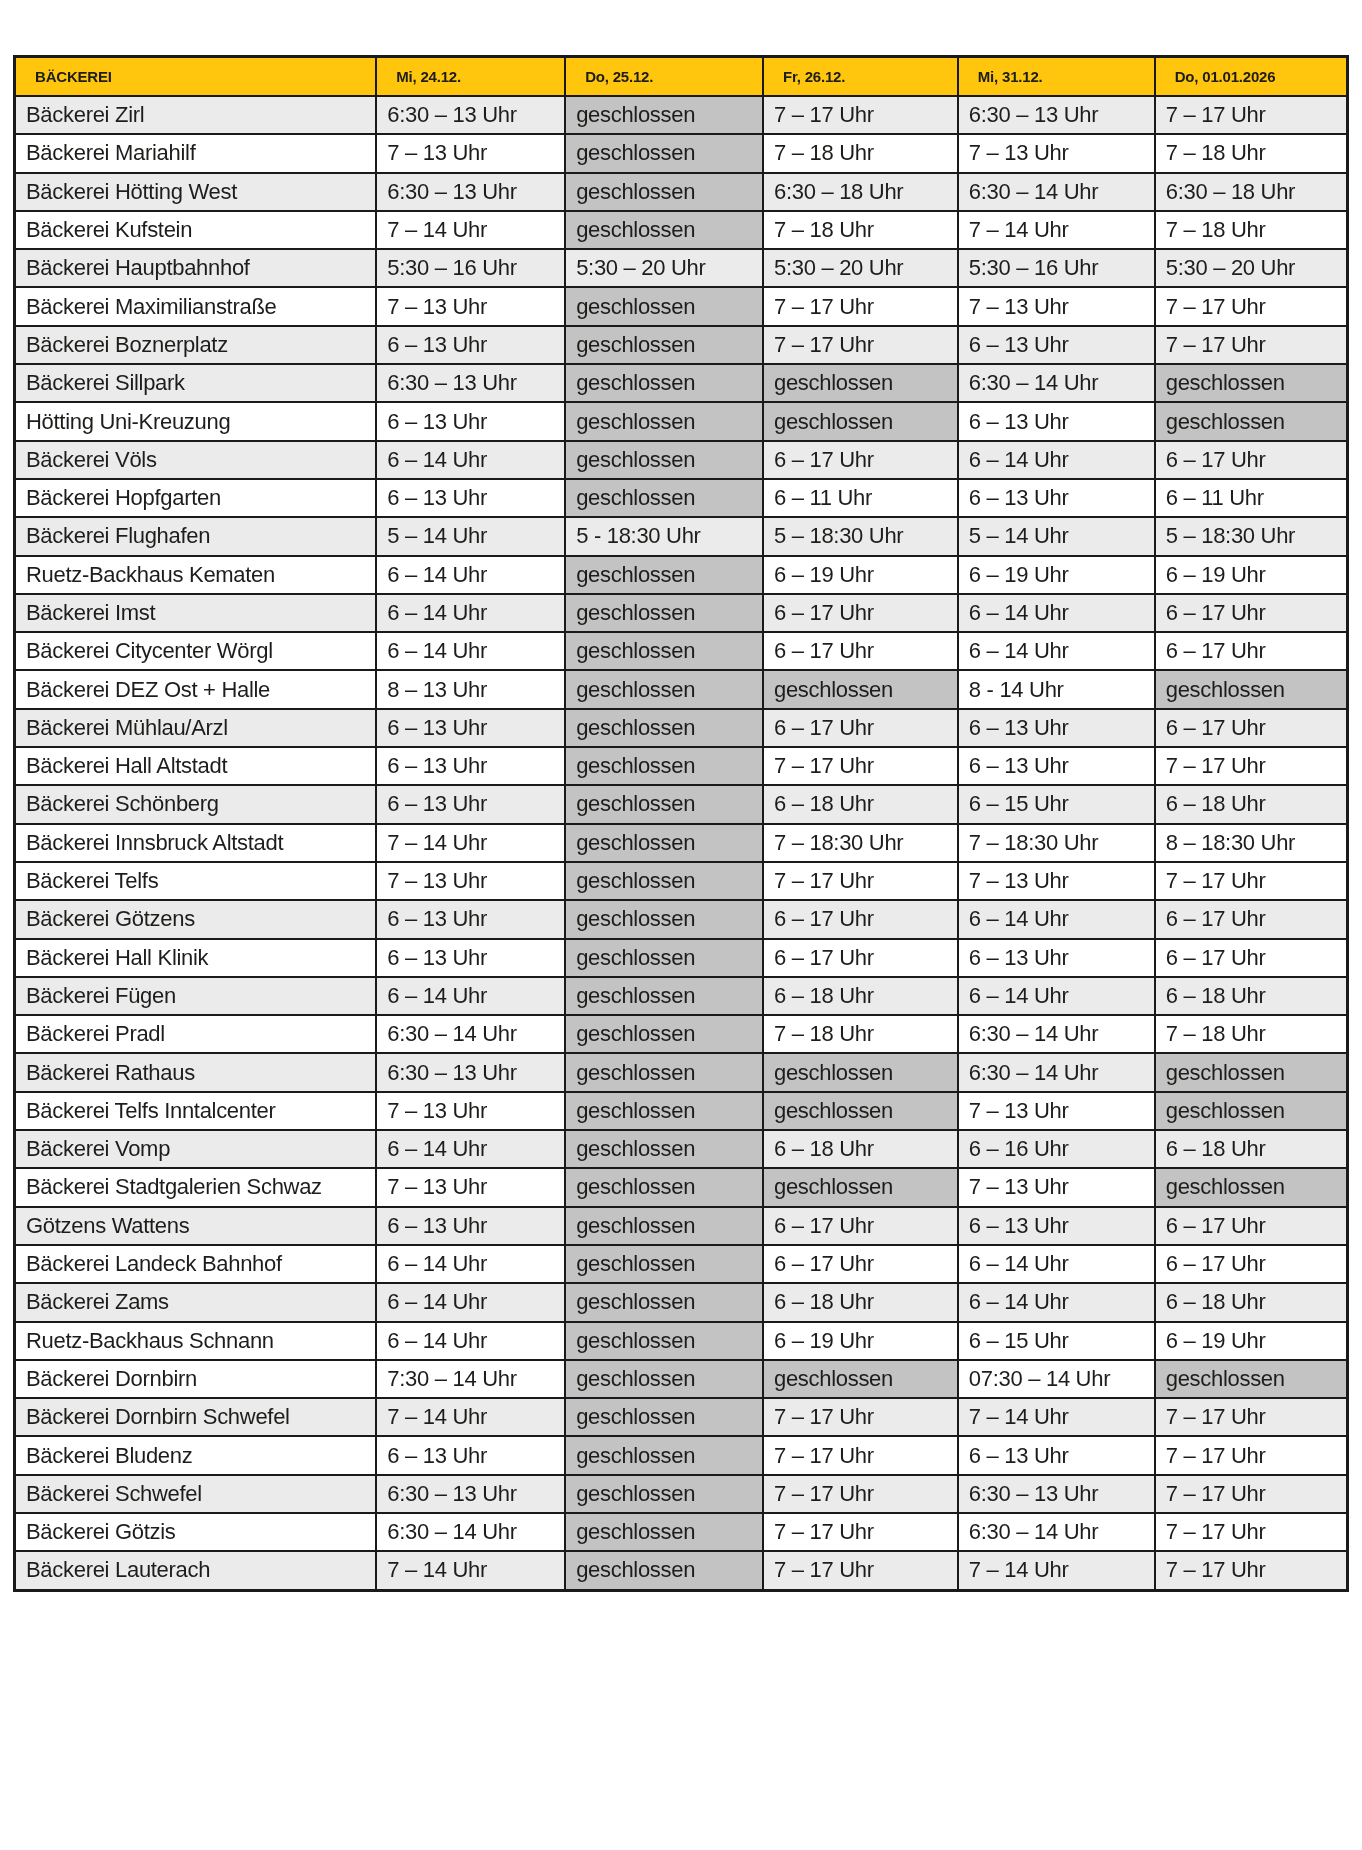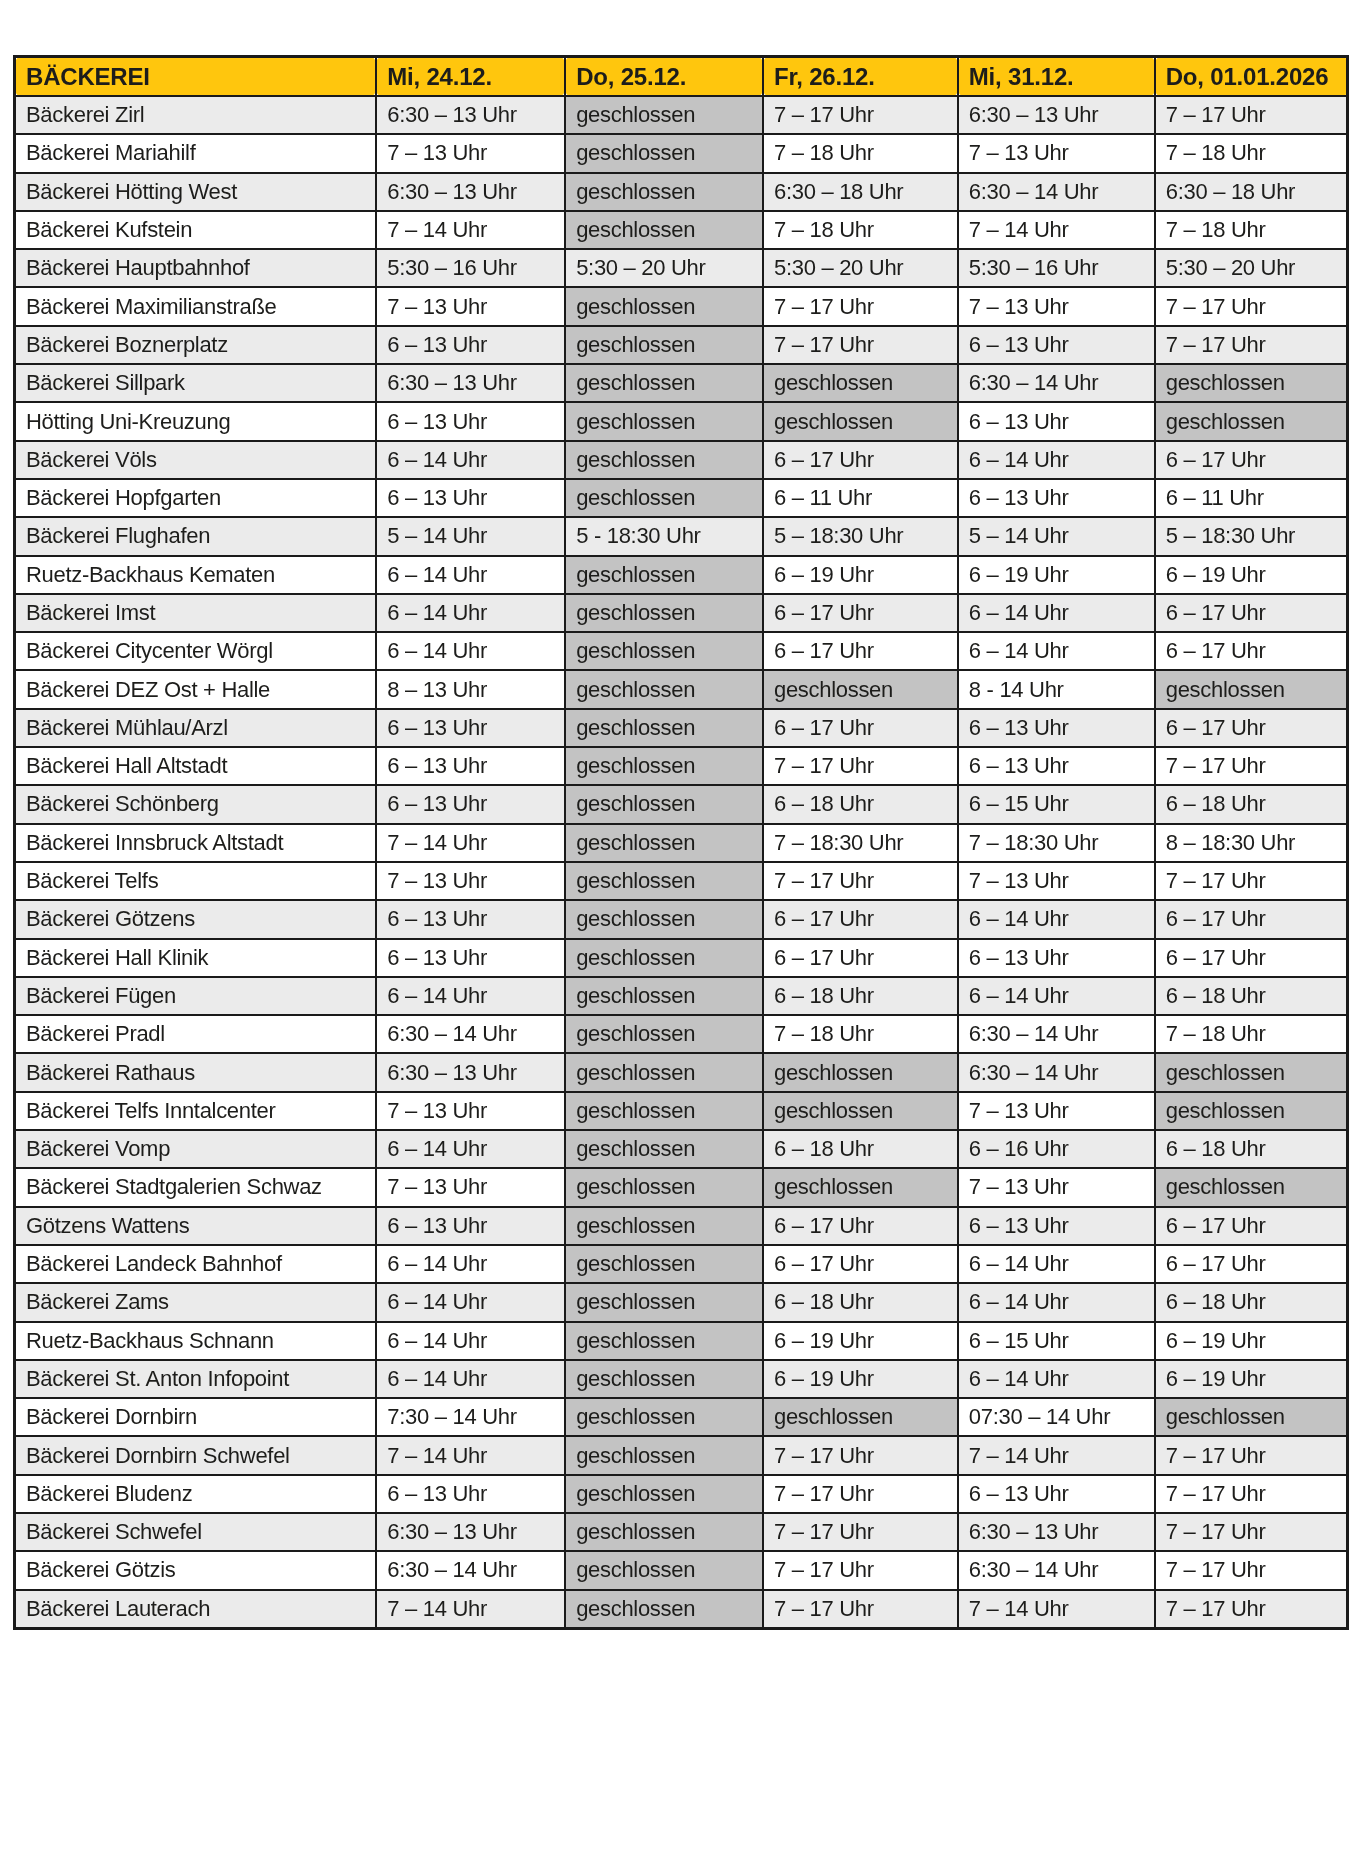--- a/index.html
+++ b/index.html
@@ -24,28 +24,27 @@
   }
   table.hours, th, td {
     border: 2px solid var(--border, #1a1a1a);
   }
   table.hours {
     border-width: 3px;
   }
   th {
     background: var(--header-bg, #ffc60d);
     text-align: left;
-    font-size: 24px;
+    font-size: 15px;
     font-weight: bold;
     letter-spacing: -0.2px;
     height: 37px;
-    padding: 0 4px 0 10px;
+    padding: 0 4px 0 19px;
     white-space: nowrap;
     overflow: hidden;
-    border-radius: 6px;
   }
   td {
     font-size: 22px;
     letter-spacing: -0.3px;
     height: 36.3px;
     padding: 0 4px 0 10px;
     white-space: nowrap;
     overflow: hidden;
   }
   tr.light td { background: var(--row-light, #ebebeb); }
@@ -332,28 +331,20 @@
         <td>6 – 18 Uhr</td>
       </tr>
       <tr class="white">
         <td>Ruetz-Backhaus Schnann</td>
         <td>6 – 14 Uhr</td>
         <td class="closed">geschlossen</td>
         <td>6 – 19 Uhr</td>
         <td>6 – 15 Uhr</td>
         <td>6 – 19 Uhr</td>
       </tr>
-      <tr class="light">
-        <td>Bäckerei St. Anton Infopoint</td>
-        <td>6 – 14 Uhr</td>
-        <td class="closed">geschlossen</td>
-        <td>6 – 19 Uhr</td>
-        <td>6 – 14 Uhr</td>
-        <td>6 – 19 Uhr</td>
-      </tr>
       <tr class="white">
         <td>Bäckerei Dornbirn</td>
         <td>7:30 – 14 Uhr</td>
         <td class="closed">geschlossen</td>
         <td class="closed">geschlossen</td>
         <td>07:30 – 14 Uhr</td>
         <td class="closed">geschlossen</td>
       </tr>
       <tr class="light">
         <td>Bäckerei Dornbirn Schwefel</td>

